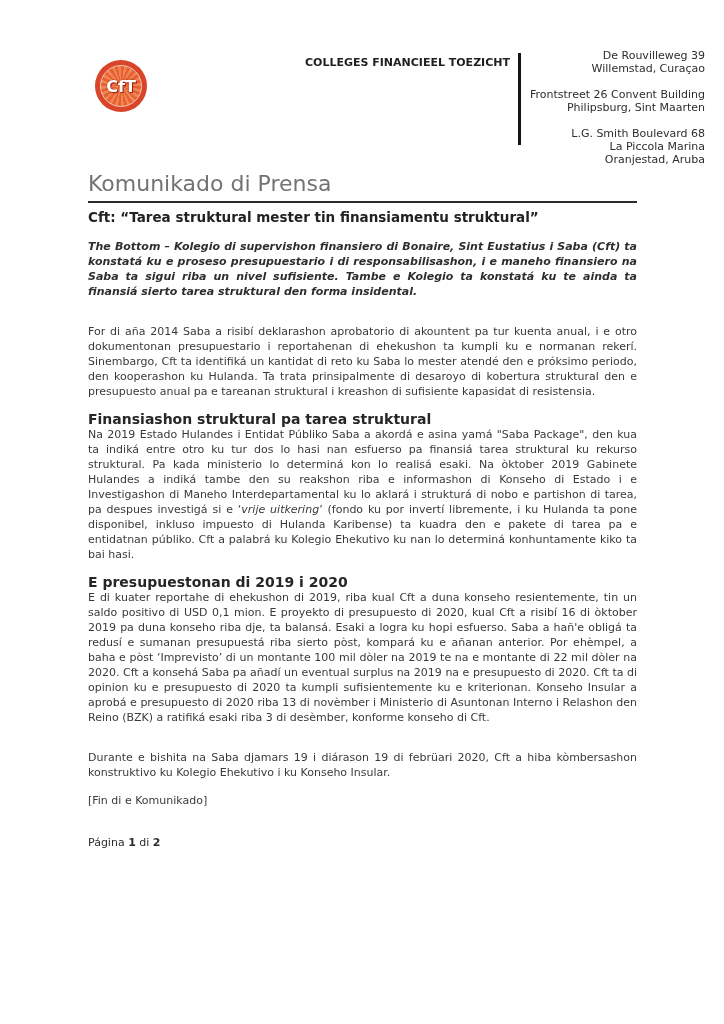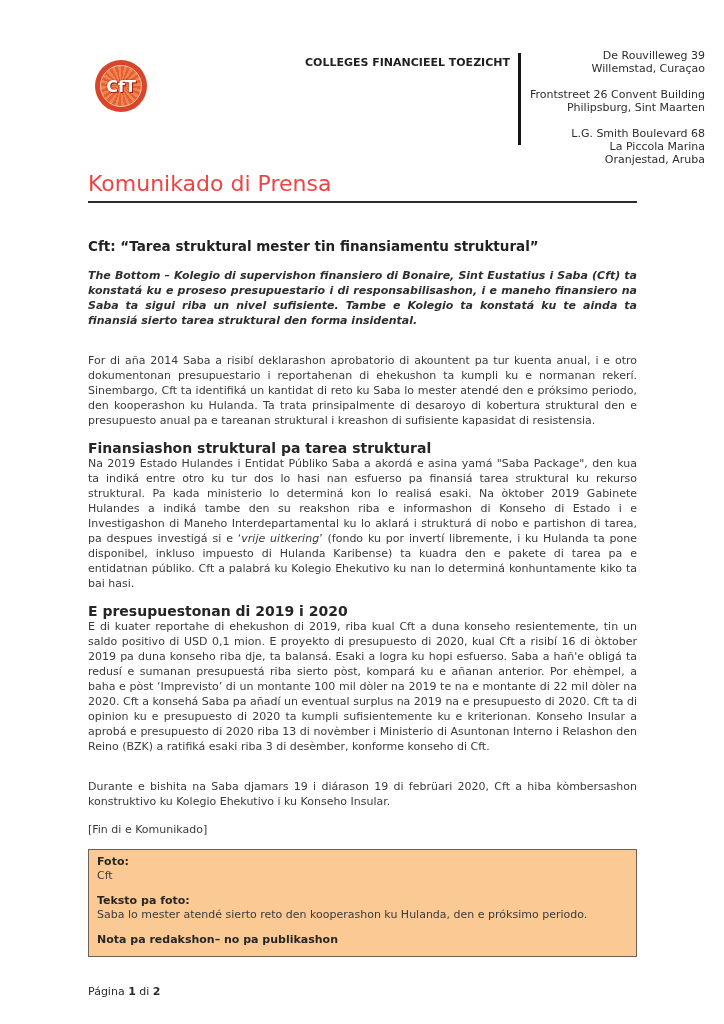--- a/index.html
+++ b/index.html
@@ -33,24 +33,24 @@
   }
   .org-name {
     position: absolute; top: 56px; right: 214px;
     font-size: 11px; font-weight: bold; color: #1f1f1f; white-space: nowrap;
   }
   .vbar { position: absolute; left: 518px; top: 53px; width: 3px; height: 92px; background: #151515; }
   .addresses { position: absolute; left: 530px; top: 49px; font-size: 11px; line-height: 13px; color: #2d2d2d; text-align: right; }
   .addr-group { margin-bottom: 13px; }
   
   .content { margin: 0 87px 0 88px; }
-  .title { font-size: 22px; font-weight: 400; color: #ef4444; padding-top: 6px; }
+  .title { font-size: 22px; font-weight: 400; color: #737373; padding-top: 6px; }
   .date { font-size: 11px; margin-top: 3px; color: #333; }
   .rule { height: 2px; background: #2b2b2b; margin-top: 5px; }
-  .headline { font-size: 13.5px; font-weight: bold; color: #222; margin-top: 35px; }
+  .headline { font-size: 13.5px; font-weight: bold; color: #222; margin-top: 6px; }
   p, .body-text { font-size: 11px; line-height: 15px; text-align: justify; }
   .lead { font-weight: bold; margin-top: 14px; color: #2e2e2e; font-style: italic; }
   .para { margin-top: 25px; }
   .sec-head { font-size: 14px; line-height: 15px; font-weight: bold; margin-top: 13px; color: #262626; }
   .sec-para { margin-top: 0; }
   em { font-style: italic; }
   .end-note { margin-top: 13px; }
   
   .note-box {
     margin-top: 12px;
@@ -106,26 +106,17 @@
     <h3 class="sec-head">Finansiashon struktural pa tarea struktural</h3>
     <p class="sec-para"><span>Na 2019 Estado Hulandes i Entidat Públiko Saba a akordá e asina yamá "Saba Package", den kua ta indiká entre otro ku tur dos lo hasi nan esfuerso pa finansiá tarea struktural ku rekurso struktural. Pa kada ministerio lo determiná kon lo realisá esaki. Na òktober 2019 Gabinete Hulandes a indiká tambe den su reakshon riba e informashon di Konseho di Estado i e Investigashon di Maneho Interdepartamental ku lo aklará i strukturá di nobo e partishon di tarea, pa despues investigá si e ‘</span><em>vrije uitkering</em><span>’ (fondo ku por invertí libremente, i ku Hulanda ta pone disponibel, inkluso impuesto di Hulanda Karibense) ta kuadra den e pakete di tarea pa e entidatnan públiko. Cft a palabrá ku Kolegio Ehekutivo ku nan lo determiná konhuntamente kiko ta bai hasi.</span></p>
 
     <h3 class="sec-head">E presupuestonan di 2019 i 2020</h3>
     <p class="sec-para">E di kuater reportahe di ehekushon di 2019, riba kual Cft a duna konseho resientemente, tin un saldo positivo di USD 0,1 mion. E proyekto di presupuesto di 2020, kual Cft a risibí 16 di òktober 2019 pa duna konseho riba dje, ta balansá. Esaki a logra ku hopi esfuerso. Saba a hañ'e obligá ta redusí e sumanan presupuestá riba sierto pòst, kompará ku e añanan anterior. Por ehèmpel, a baha e pòst ‘Imprevisto’ di un montante 100 mil dòler na 2019 te na e montante di 22 mil dòler na 2020. Cft a konsehá Saba pa añadí un eventual surplus na 2019 na e presupuesto di 2020. Cft ta di opinion ku e presupuesto di 2020 ta kumpli sufisientemente ku e kriterionan. Konseho Insular a aprobá e presupuesto di 2020 riba 13 di novèmber i Ministerio di Asuntonan Interno i Relashon den Reino (BZK) a ratifiká esaki riba 3 di desèmber, konforme konseho di Cft.</p>
 
     <p class="para">Durante e bishita na Saba djamars 19 i diárason 19 di febrüari 2020, Cft a hiba kòmbersashon konstruktivo ku Kolegio Ehekutivo i ku Konseho Insular.</p>
 
     <p class="para end-note">[Fin di e Komunikado]</p>
 
-    <div class="note-box">
-      <div class="nb-label">Foto:</div>
-      <div>Cft</div>
-      <div class="nb-spacer"></div>
-      <div class="nb-label">Teksto pa foto:</div>
-      <div>Saba lo mester atendé sierto reto den kooperashon ku Hulanda, den e próksimo periodo.</div>
-      <div class="nb-spacer"></div>
-      <div class="nb-label">Nota pa redakshon– no pa publikashon</div>
-    </div>
 
     <div class="footer"><span>Página </span><b>1</b><span> di </span><b>2</b></div>
   </div>
 
 </div>
 
 </body></html>

